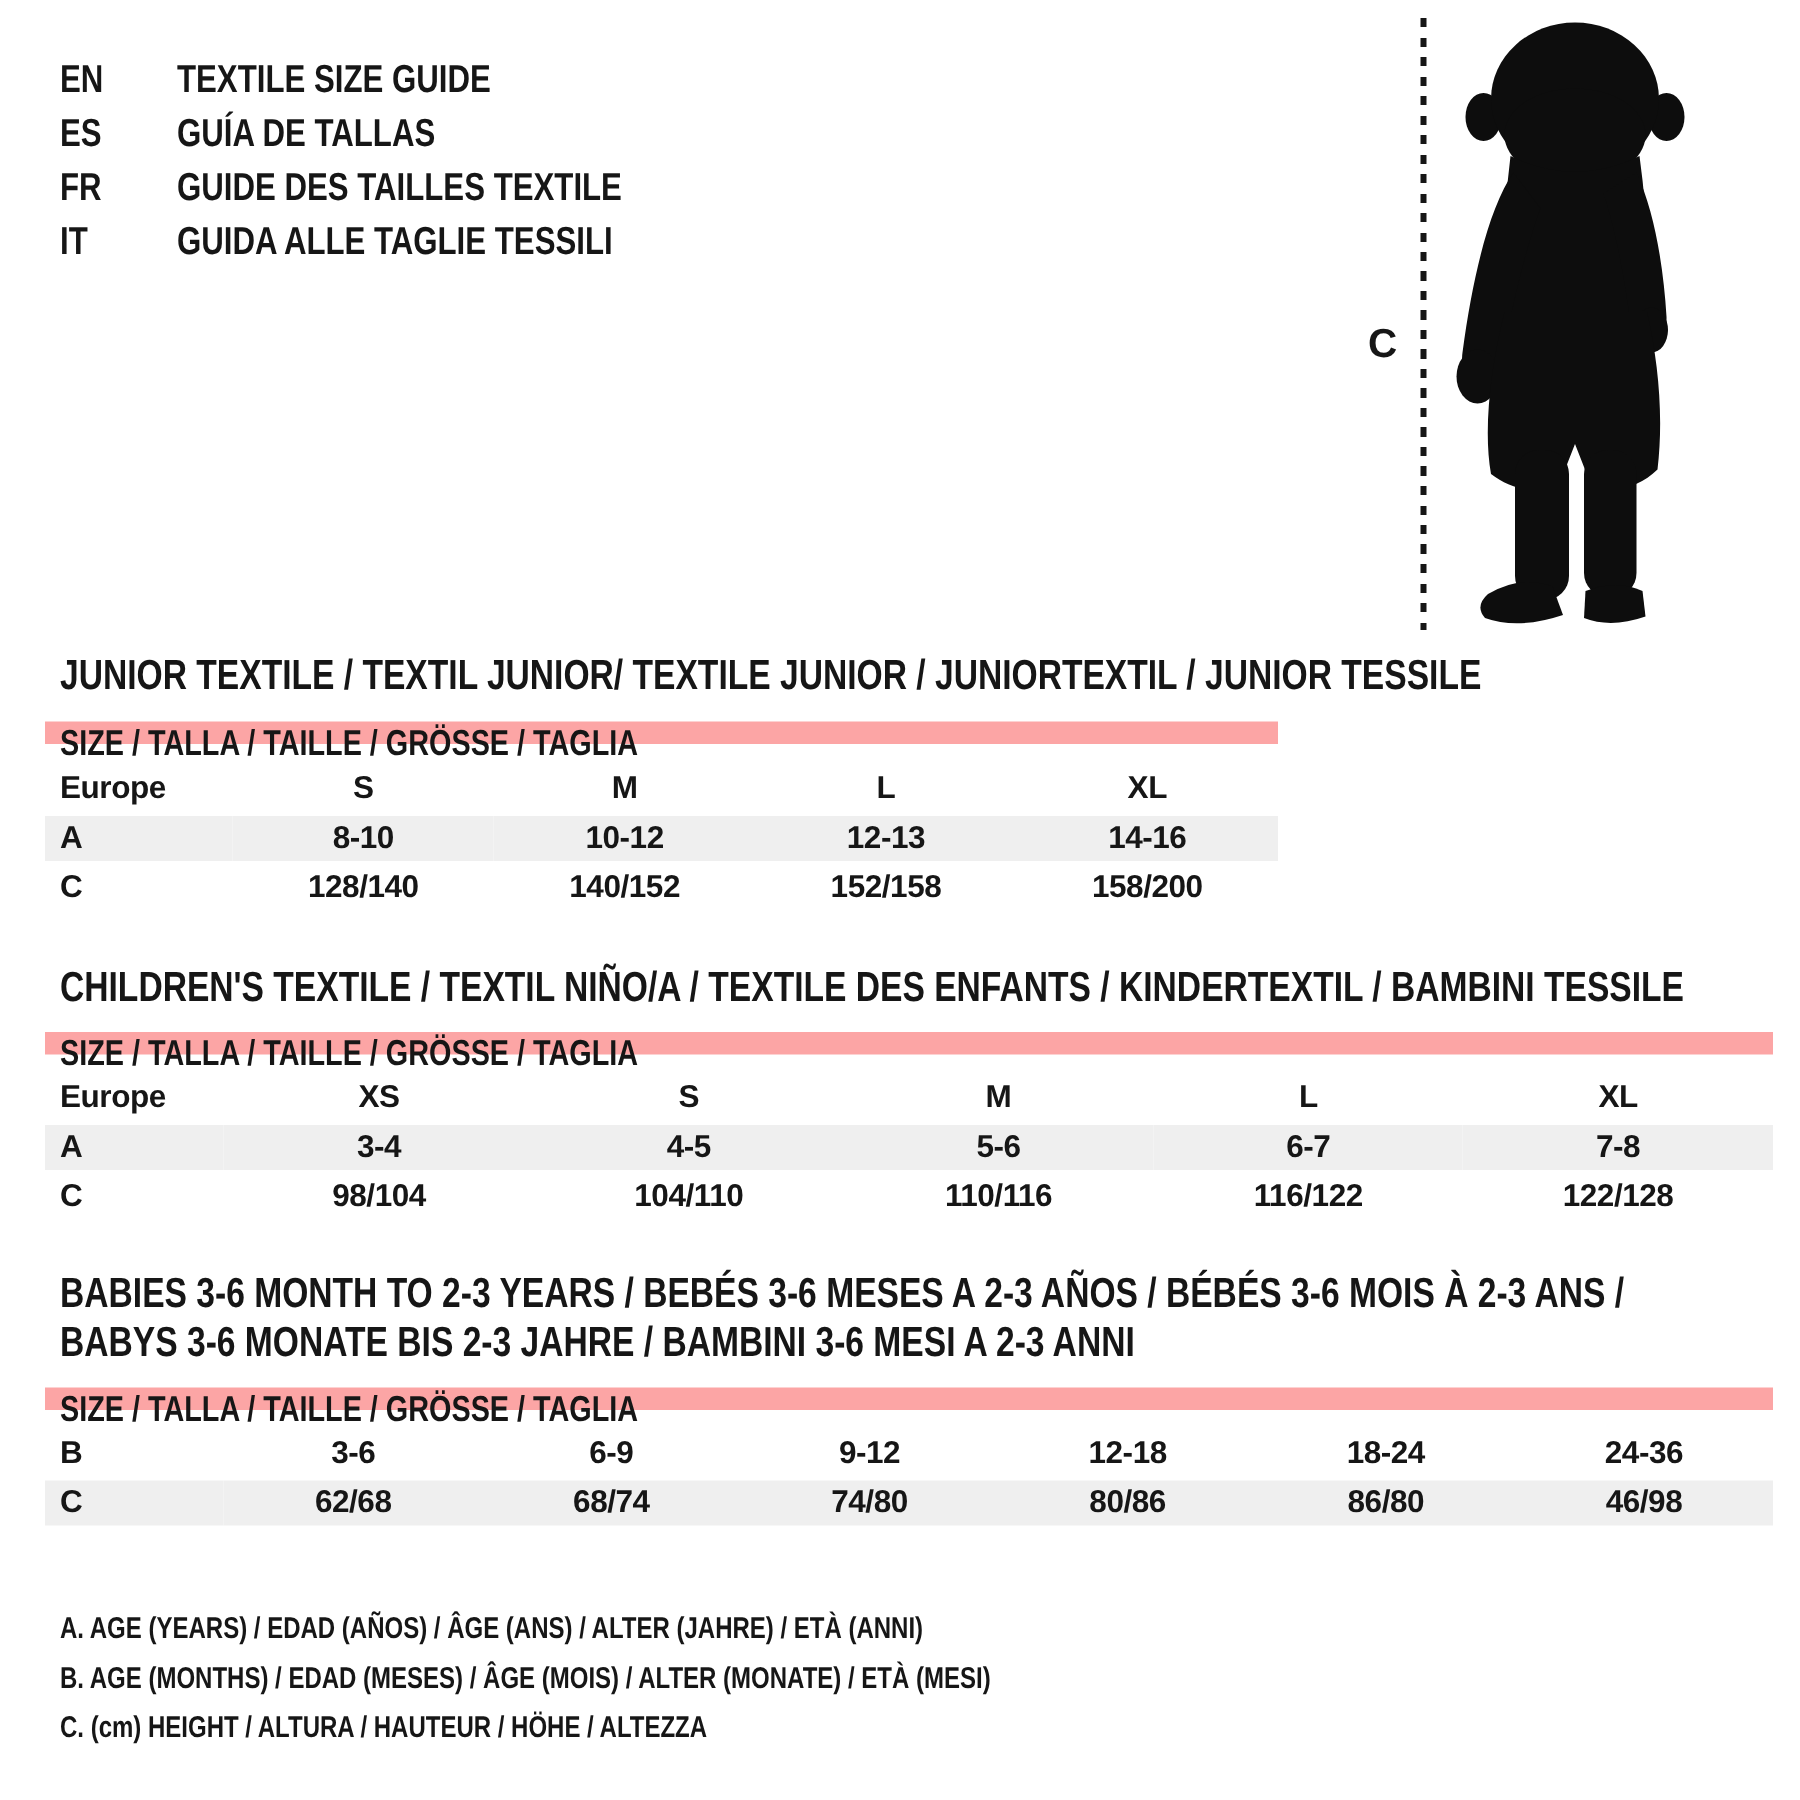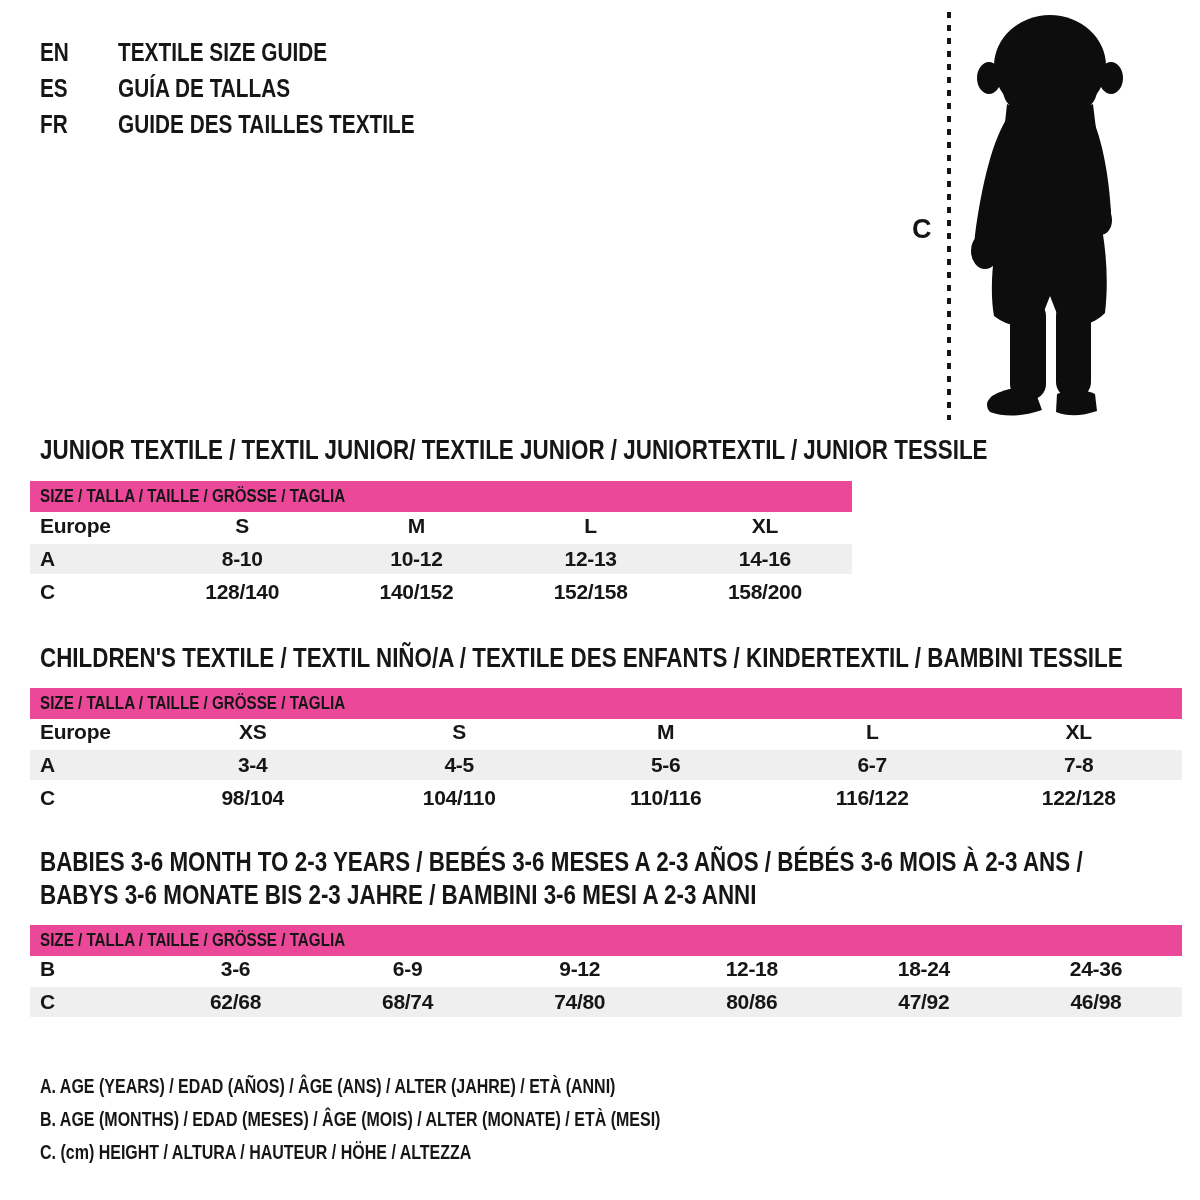--- a/index.html
+++ b/index.html
@@ -23,22 +23,22 @@
     left:947px; top:12px; width:4px; height:408px;
     background:repeating-linear-gradient(to bottom,#161616 0 6px,transparent 6px 13px);
   }
   .figure-svg { left:962px; top:12px; }
 
   
   .section-title { left:40px; font-size:28px; line-height:26px; }
 
   
   .size-bar {
-    left:30px; height:31px; line-height:29px; background:#ec4899;
-    padding-left:10px; font-size:19px; box-sizing:border-box;
+    left:30px; height:15px; line-height:29px; background:#fca5a5;
+    padding-left:10px; font-size:24px; box-sizing:border-box;
   }
 
   
   table.size-table { left:30px; border-collapse:separate; border-spacing:0 3px; table-layout:fixed; }
   table.size-table td {
     height:30px; line-height:30px; padding:0; font-size:21px; font-weight:bold;
     text-align:center; letter-spacing:-0.3px; overflow:hidden;
   }
   table.size-table td.lbl { text-align:left; padding-left:10px; }
   tr.shade td { background:#efefef; }
@@ -60,20 +60,24 @@
       <span class="lang-code"><span class="cond">EN</span></span>
       <span class="cond">TEXTILE SIZE GUIDE</span>
     </div>
     <div class="lang-row">
       <span class="lang-code"><span class="cond">ES</span></span>
       <span class="cond">GUÍA DE TALLAS</span>
     </div>
     <div class="lang-row">
       <span class="lang-code"><span class="cond">FR</span></span>
       <span class="cond">GUIDE DES TAILLES TEXTILE</span>
+    </div>
+    <div class="lang-row">
+      <span class="lang-code"><span class="cond">IT</span></span>
+      <span class="cond">GUIDA ALLE TAGLIE TESSILI</span>
     </div>
   </div>
 
   <div class="abs measure-label">C</div>
   <div class="abs measure-line"></div>
   <svg class="abs figure-svg" width="178" height="406" viewBox="0 0 178 406" xmlns="http://www.w3.org/2000/svg">
     <g fill="#0d0d0d">
       <ellipse cx="27" cy="66" rx="12" ry="16"></ellipse>
       <ellipse cx="149" cy="66" rx="12" ry="16"></ellipse>
       <ellipse cx="88" cy="54" rx="56" ry="51"></ellipse>
@@ -177,21 +181,21 @@
       <td>12-18</td>
       <td>18-24</td>
       <td>24-36</td>
     </tr>
     <tr class="shade">
       <td class="lbl">C</td>
       <td>62/68</td>
       <td>68/74</td>
       <td>74/80</td>
       <td>80/86</td>
-      <td>47/92</td>
+      <td>86/80</td>
       <td>46/98</td>
     </tr>
   </tbody>
     </table>
 
   <div class="abs legend-block">
     <div class="legend-line"><span class="cond">A. AGE (YEARS) / EDAD (AÑOS) / ÂGE (ANS) / ALTER (JAHRE) / ETÀ (ANNI)</span></div>
     <div class="legend-line"><span class="cond">B. AGE (MONTHS) / EDAD (MESES) / ÂGE (MOIS) / ALTER (MONATE) / ETÀ (MESI)</span></div>
     <div class="legend-line"><span class="cond">C. (cm) HEIGHT / ALTURA / HAUTEUR / HÖHE / ALTEZZA</span></div>
   </div>

